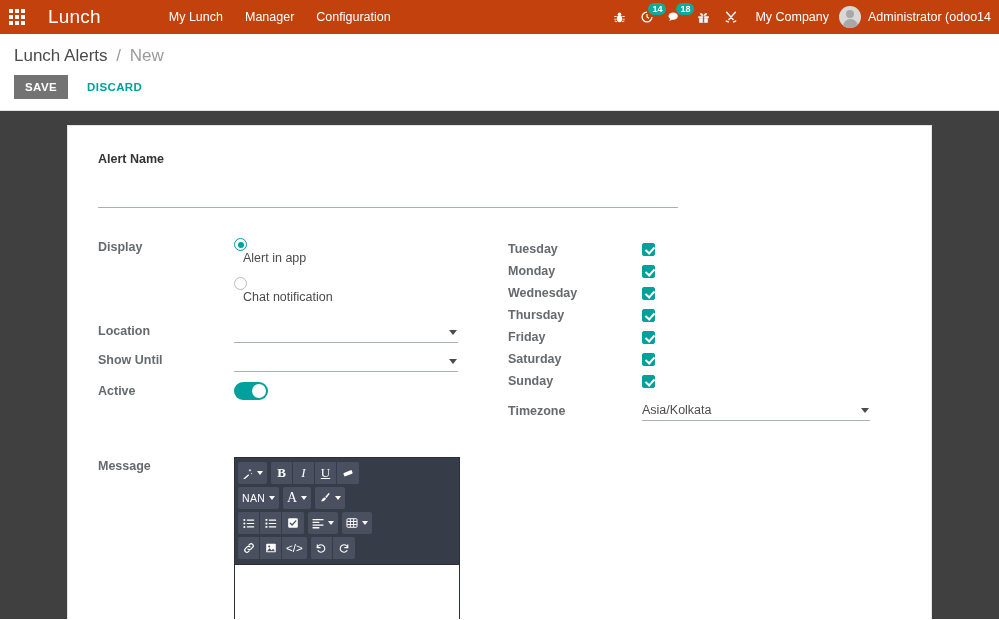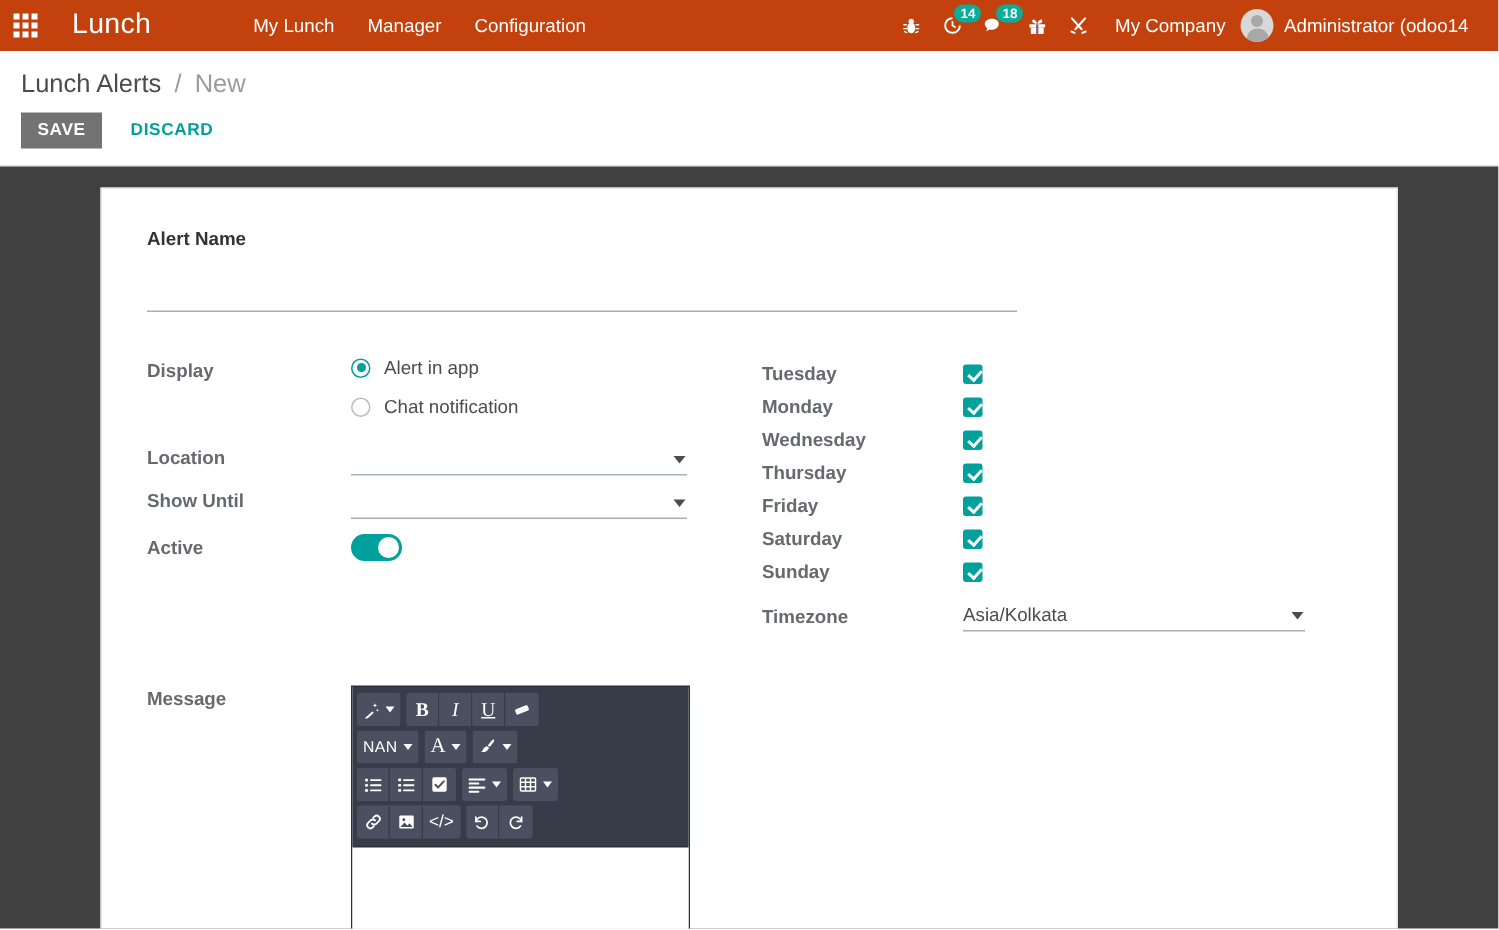--- a/index.html
+++ b/index.html
@@ -34,21 +34,21 @@
   .brand {
     font-size: 19px; font-weight: 400; color: #ffffff;
     margin-left: 14px; letter-spacing: .2px;
   }
   .nav-menus { display: flex; margin-left: 57px; gap: 0; }
   .nav-menus a {
     color: #ffffff; font-size: 12.5px; text-decoration: none;
     padding: 7px 11px; line-height: 20px; white-space: nowrap;
   }
   .nav-right {
-    position: absolute; right: 16px; top: 0; height: 34px;
+    position: absolute; right: 4px; top: 0; height: 34px;
     display: flex; align-items: center; gap: 0;
   }
   .sysicon {
     position: relative; width: 28px; height: 34px;
     display: flex; align-items: center; justify-content: center;
     cursor: pointer;
   }
   .sysicon svg { display: block; }
   .badge {
     position: absolute; top: 3px; left: 15px;
@@ -138,21 +138,21 @@
 
   .frow { display: flex; align-items: flex-start; margin-bottom: 0; min-height: 22px; }
   .flabel {
     width: 136px; flex: none;
     font-size: 12.5px; font-weight: 700; color: #666a6e;
     padding-top: 2px;
   }
   .fval { flex: 1; }
 
   
-  .radio-line { display: flex; align-items: center; margin-bottom: 12px; }
+  .radio-line { display: flex; margin-bottom: 12px; flex-direction: column; }
   .radio {
     width: 13px; height: 13px; border-radius: 50%;
     border: 1px solid #b8bdc1; background: #ffffff; flex: none;
     position: relative; cursor: pointer;
   }
   .radio.on { border-color: #00a09d; }
   .radio.on::after {
     content: ""; position: absolute; width: 6px; height: 6px;
     border-radius: 50%; background: #00a09d; left: 2.5px; top: 2.5px;
   }

